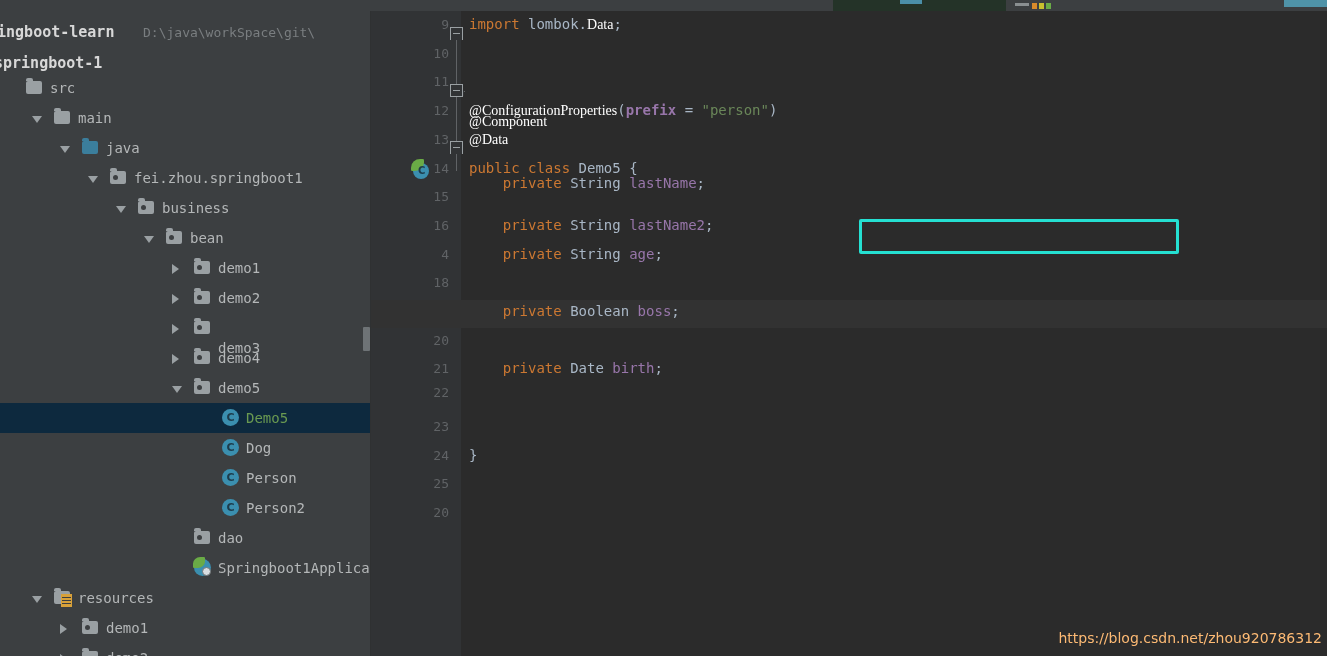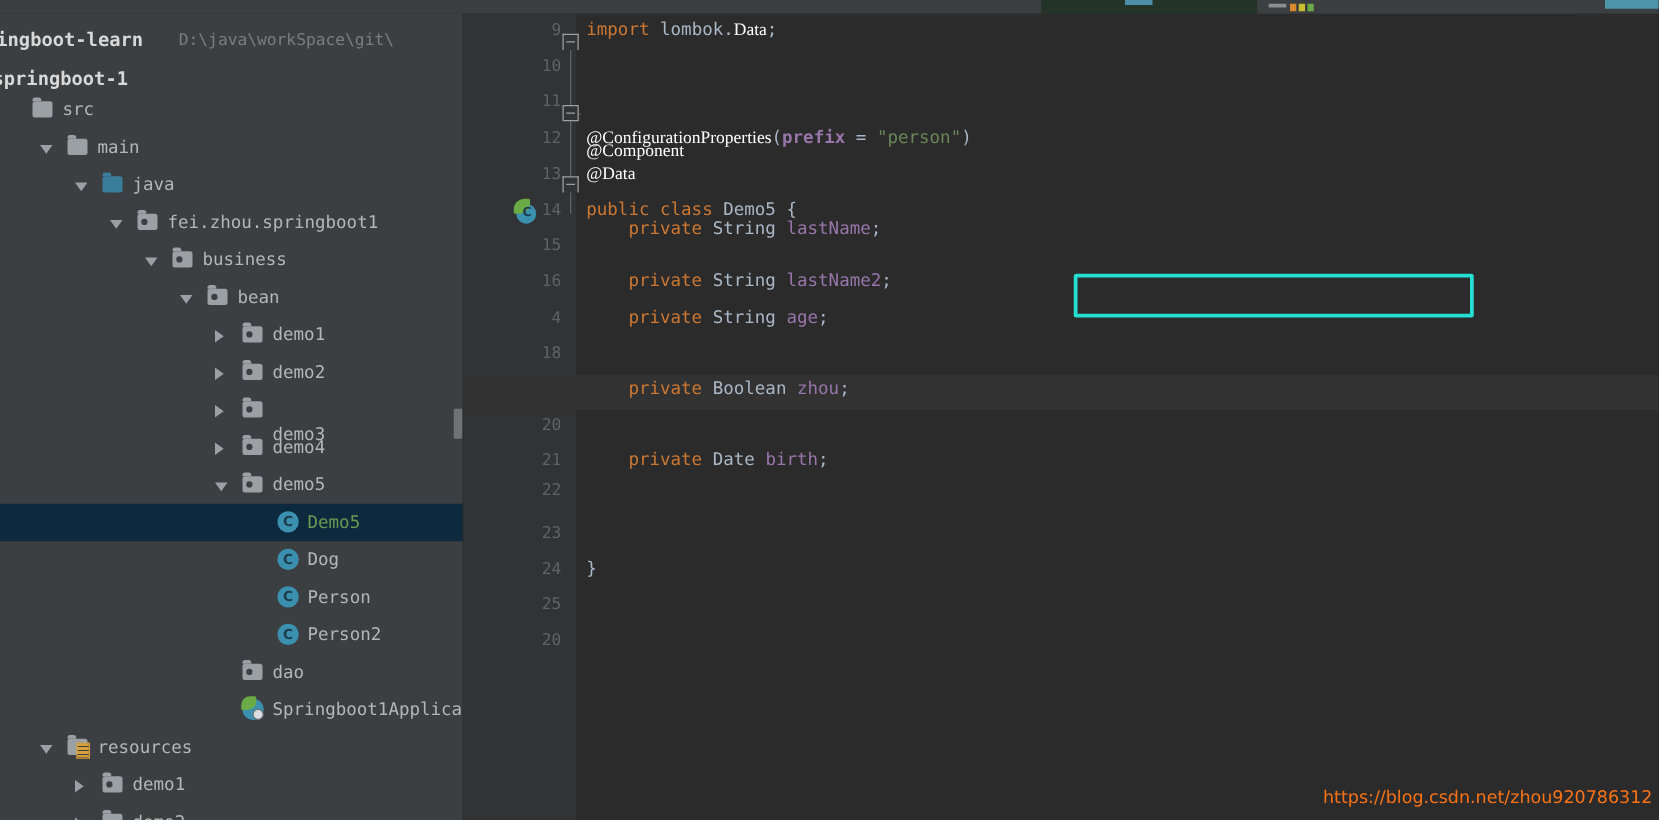--- a/index.html
+++ b/index.html
@@ -191,21 +191,21 @@
   .par{color:#a9b7c6;}
   .prm{color:#9876aa;font-weight:bold;}
 
   .hl-box{
     position:absolute;left:488px;top:208px;width:320px;height:35px;
     border:3px solid #25e0d2;border-radius:2px;box-sizing:border-box;
   }
 
   .watermark{
     position:absolute;right:5px;bottom:10px;
-    font-family:"DejaVu Sans", sans-serif;font-size:14px;color:#f97316;
+    font-family:"DejaVu Sans", sans-serif;font-size:14px;color:#fdba74;
     white-space:nowrap;
   }
 </style>
 </head>
 <body>
 
 <div id="app">
 
   <div class="toolbar-strip">
     <div class="tb-seg tb-green" style="left:833px;width:173px;"></div>
@@ -366,21 +366,21 @@
         <div class="cline" style="top: 5px;"><span class="kw">import </span><span class="typ">lombok.</span><span class="ann">Data</span><span class="typ">;</span></div>
         <div class="cline" style="top: 33.7px;"></div>
         <div class="cline" style="top: 62.4px; margin-top: 40px;"><span class="ann">@Component</span></div>
         <div class="cline" style="top: 91.1px;"><span class="ann">@ConfigurationProperties</span><span class="par">(</span><span class="prm">prefix</span><span class="par"> = </span><span class="str">"person"</span><span class="par">)</span></div>
         <div class="cline" style="top: 119.8px;"><span class="ann">@Data</span></div>
         <div class="cline" style="top: 148.5px;"><span class="kw">public class </span><span class="typ">Demo5 {</span></div>
         <div class="cline" style="top: 164px;"><span class="typ">    </span><span class="kw">private </span><span class="typ">String </span><span class="fld">lastName</span><span class="typ">;</span></div>
         <div class="cline" style="top: 205.9px;"><span class="typ">    </span><span class="kw">private </span><span class="typ">String </span><span class="fld">lastName2</span><span class="typ">;</span></div>
         <div class="cline" style="top: 234.6px;"><span class="typ">    </span><span class="kw">private </span><span class="typ">String </span><span class="fld">age</span><span class="typ">;</span></div>
         <div class="cline" style="top: 263.3px;"></div>
-        <div class="cline" style="top: 292px;"><span class="typ">    </span><span class="kw">private </span><span class="typ">Boolean </span><span class="fld">zhou</span><span class="typ">;</span></div>
+        <div class="cline" style="top: 292px;"><span class="typ">    </span><span class="kw">private </span><span class="typ">Boolean </span><span class="fld">boss</span><span class="typ">;</span></div>
         <div class="cline" style="top: 320.7px;"></div>
         <div class="cline" style="top: 349.4px;"><span class="typ">    </span><span class="kw">private </span><span class="typ">Date </span><span class="fld">birth</span><span class="typ">;</span></div>
         <div class="cline" style="top: 378.1px;"></div>
         <div class="cline" style="top: 406.8px;"></div>
         <div class="cline" style="top: 435.5px;"><span class="typ">}</span></div>
         <div class="cline" style="top: 464.2px;"></div>
         <div class="cline" style="top: 492.9px;"></div>
       </div>
 
     <div class="hl-box"></div>

